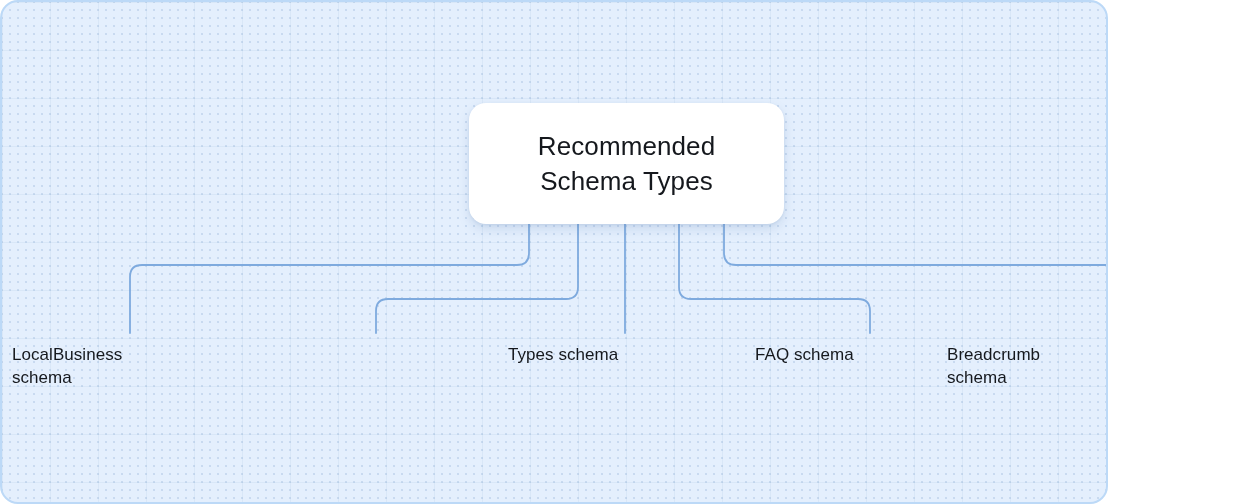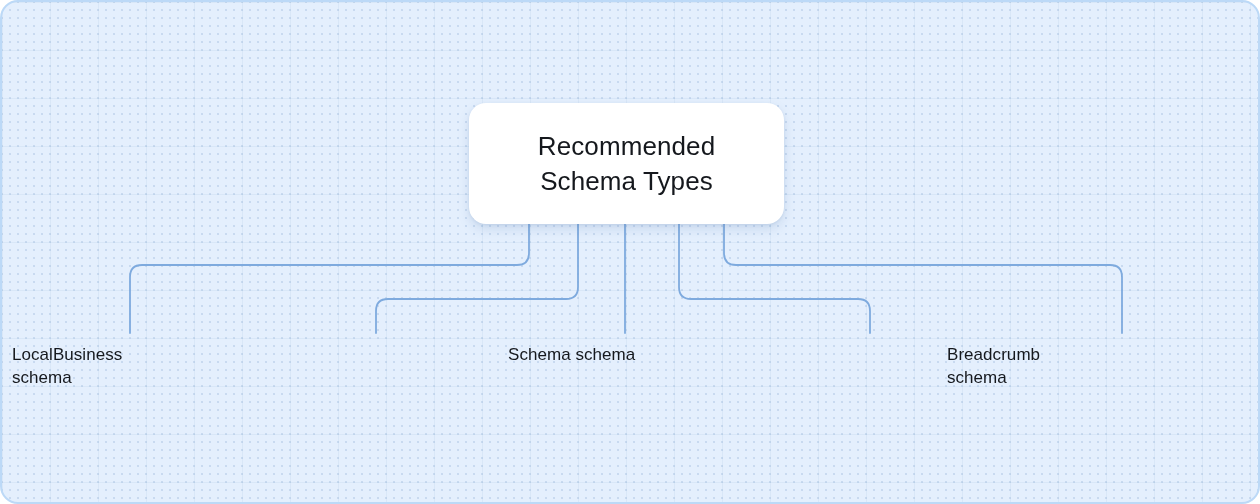--- a/index.html
+++ b/index.html
@@ -9,21 +9,21 @@
   }
   body {
     width: 1260px;
     height: 504px;
     font-family: "Liberation Sans", sans-serif;
     overflow: hidden;
   }
 
   #diagram-canvas {
     position: relative;
-    width: 1260px;
+    width: 1108px;
     height: 504px;
     box-sizing: border-box;
     border: 2px solid #bcd9f7;
     border-radius: 18px;
     background-color: #e4effd;
     background-image:
       radial-gradient(circle, rgba(148,178,214,0.34) 0.9px, transparent 1.1px),
       linear-gradient(to right, rgba(160,190,224,0.17) 1px, transparent 1px),
       linear-gradient(to bottom, rgba(160,190,224,0.17) 1px, transparent 1px);
     background-size: 8px 8px, 48px 48px, 48px 48px;
@@ -98,22 +98,25 @@
 Schema Types</div>
   </div>
 
   <div class="leaf-node" style="left:125px">
     <div class="leaf-label">LocalBusiness
 schema</div>
   </div>
 
 
   <div class="leaf-node" style="left:621px">
-    <div class="leaf-label">Schema schema</div>
+    <div class="leaf-label">Types schema</div>
   </div>
 
+  <div class="leaf-node" style="left:868px">
+    <div class="leaf-label">FAQ schema</div>
+  </div>
 
   <div class="leaf-node" style="left:1060px">
     <div class="leaf-label">Breadcrumb
 schema</div>
   </div>
 
 </div>
 
 </body></html>

